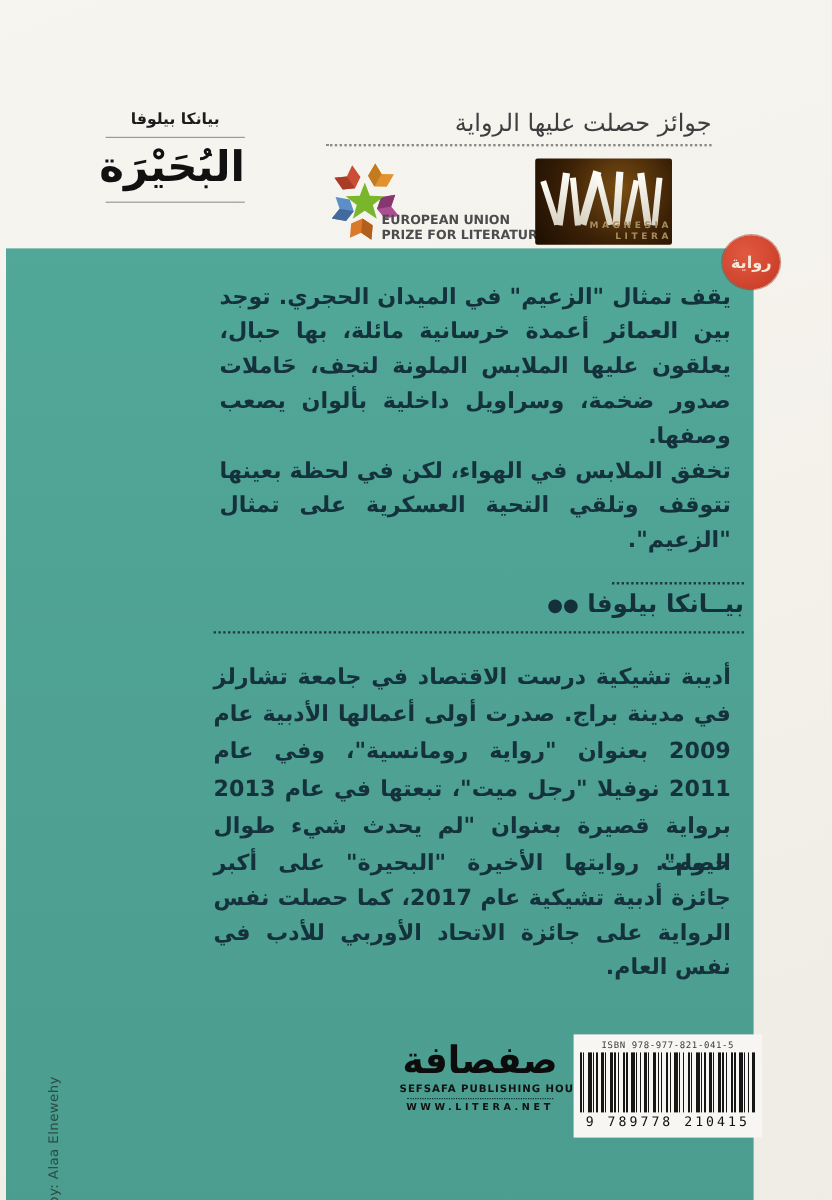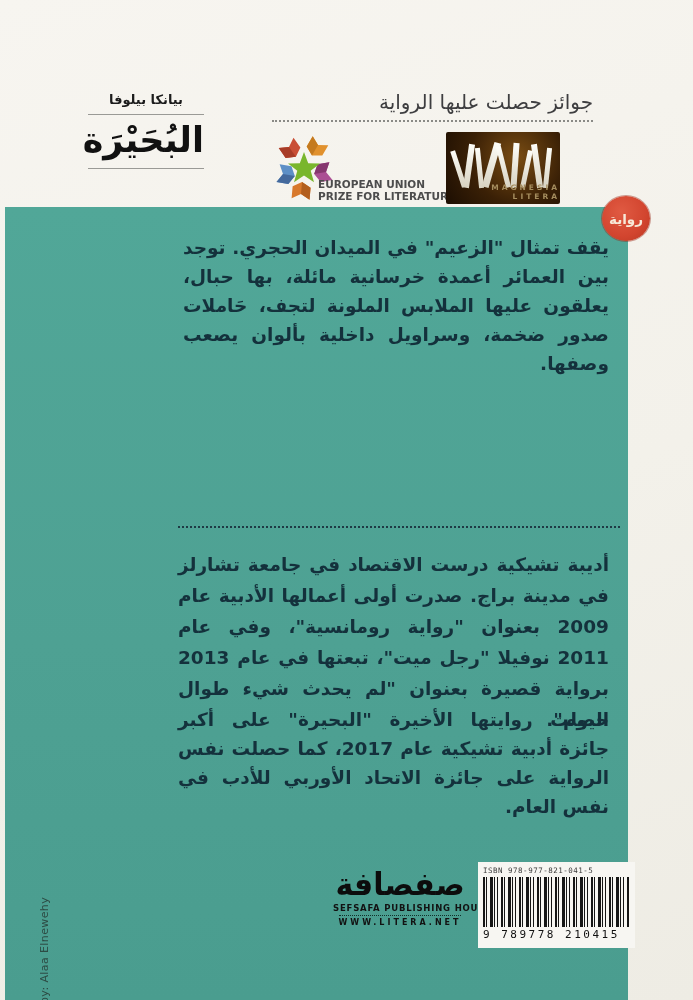--- a/index.html
+++ b/index.html
@@ -110,21 +110,21 @@
     letter-spacing:.8px; white-space:nowrap;
   }
   .publisher .dotrow { border-bottom:1.5px dotted #10302a; margin:2px 6px; }
   .publisher .web {
     font-size:8px; font-weight:bold; color:#121212; letter-spacing:3px; white-space:nowrap;
   }
 
   
   .barcode {
     position:absolute; left:473px; top:655px; width:157px; height:86px;
-    background:#f7f6f2; padding:4px 5px 2px; 
+    background:#f7f6f2; padding:4px 5px 2px; text-align:center;
   }
   .barcode .isbn-top {
     font-family:"DejaVu Sans Mono", monospace; font-size:7.5px; color:#3a3a3a;
     letter-spacing:.5px; white-space:nowrap;
   }
   .barcode .bars {
     height:50px; margin-top:2px;
     background:
       repeating-linear-gradient(90deg,
         #161616 0 2px, transparent 2px 3px,
@@ -199,22 +199,30 @@
   </div>
 
   <div class="stamp">
     <span>رواية</span>
   </div>
 
   <div class="teal">
 
     <div class="arabic-body synopsis">
       <p>يقف تمثال "الزعيم" في الميدان الحجري. توجد بين العمائر أعمدة خرسانية مائلة، بها حبال، يعلقون عليها الملابس الملونة لتجف، حَاملات صدور ضخمة، وسراويل داخلية بألوان يصعب وصفها.</p>
-    </div>
-
+      <p>تخفق الملابس في الهواء، لكن في لحظة بعينها تتوقف وتلقي التحية العسكرية على تمثال "الزعيم".</p>
+    </div>
+
+    <div class="author-head">
+      <div class="dots-short"></div>
+      <div class="name-row">
+        <span>بيــانكا بيلوفا</span>
+        <span class="bullets">●●</span>
+      </div>
+    </div>
     <div class="dots-full"></div>
 
     <div class="arabic-body bio1">أديبة تشيكية درست الاقتصاد في جامعة تشارلز في مدينة براج. صدرت أولى أعمالها الأدبية عام 2009 بعنوان "رواية رومانسية"، وفي عام 2011 نوفيلا "رجل ميت"، تبعتها في عام 2013 برواية قصيرة بعنوان "لم يحدث شيء طوال اليوم".</div>
     <div class="arabic-body bio2">حصلت روايتها الأخيرة "البحيرة" على أكبر جائزة أدبية تشيكية عام 2017، كما حصلت نفس الرواية على جائزة الاتحاد الأوربي للأدب في نفس العام.</div>
 
     <div class="credit">
       <span>Cover design by: Alaa Elnewehy</span>
     </div>
 
     <div class="publisher">

